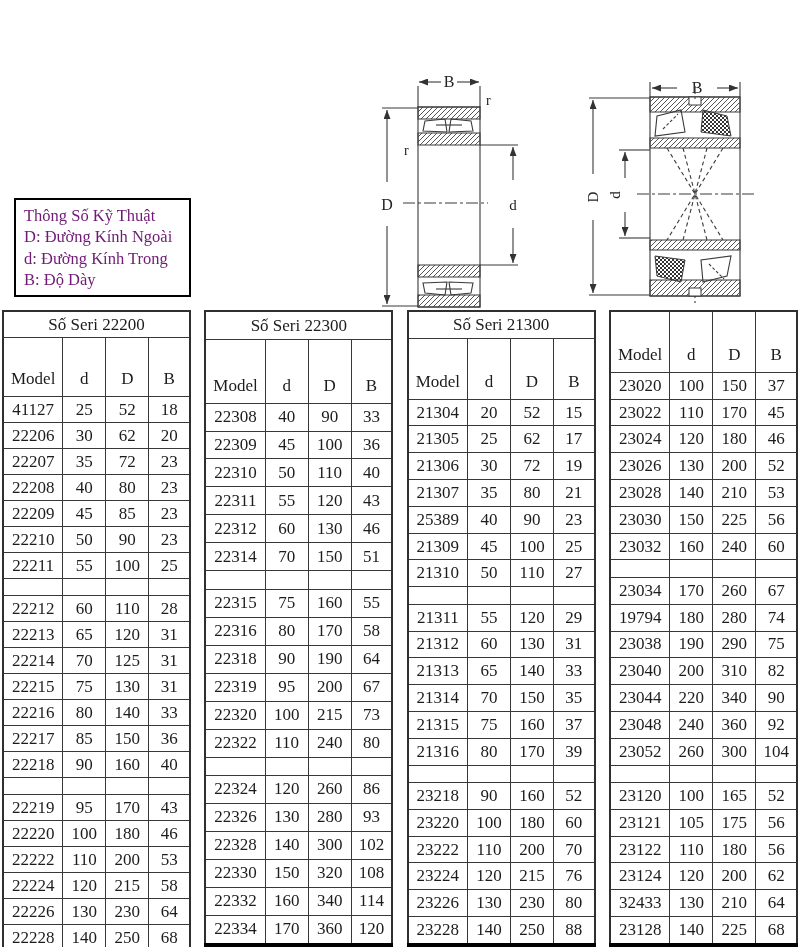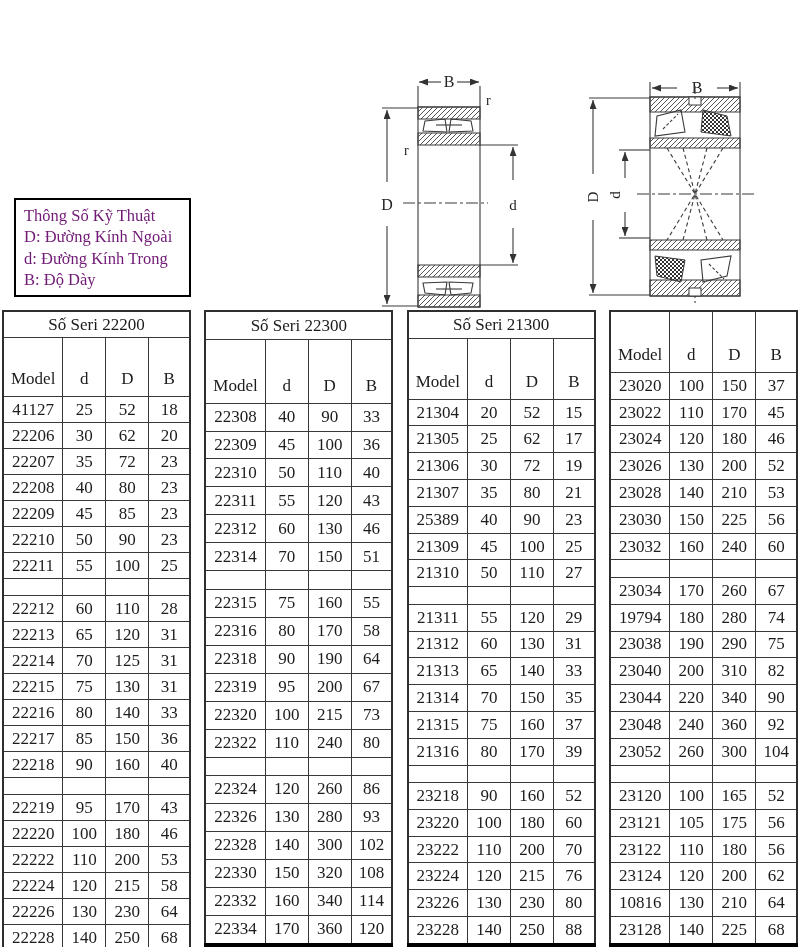--- a/index.html
+++ b/index.html
@@ -704,21 +704,21 @@
             <td>180</td>
             <td>56</td>
           </tr>
           <tr class="data">
             <td>23124</td>
             <td>120</td>
             <td>200</td>
             <td>62</td>
           </tr>
           <tr class="data">
-            <td>10816</td>
+            <td>32433</td>
             <td>130</td>
             <td>210</td>
             <td>64</td>
           </tr>
           <tr class="data">
             <td>23128</td>
             <td>140</td>
             <td>225</td>
             <td>68</td>
           </tr>

